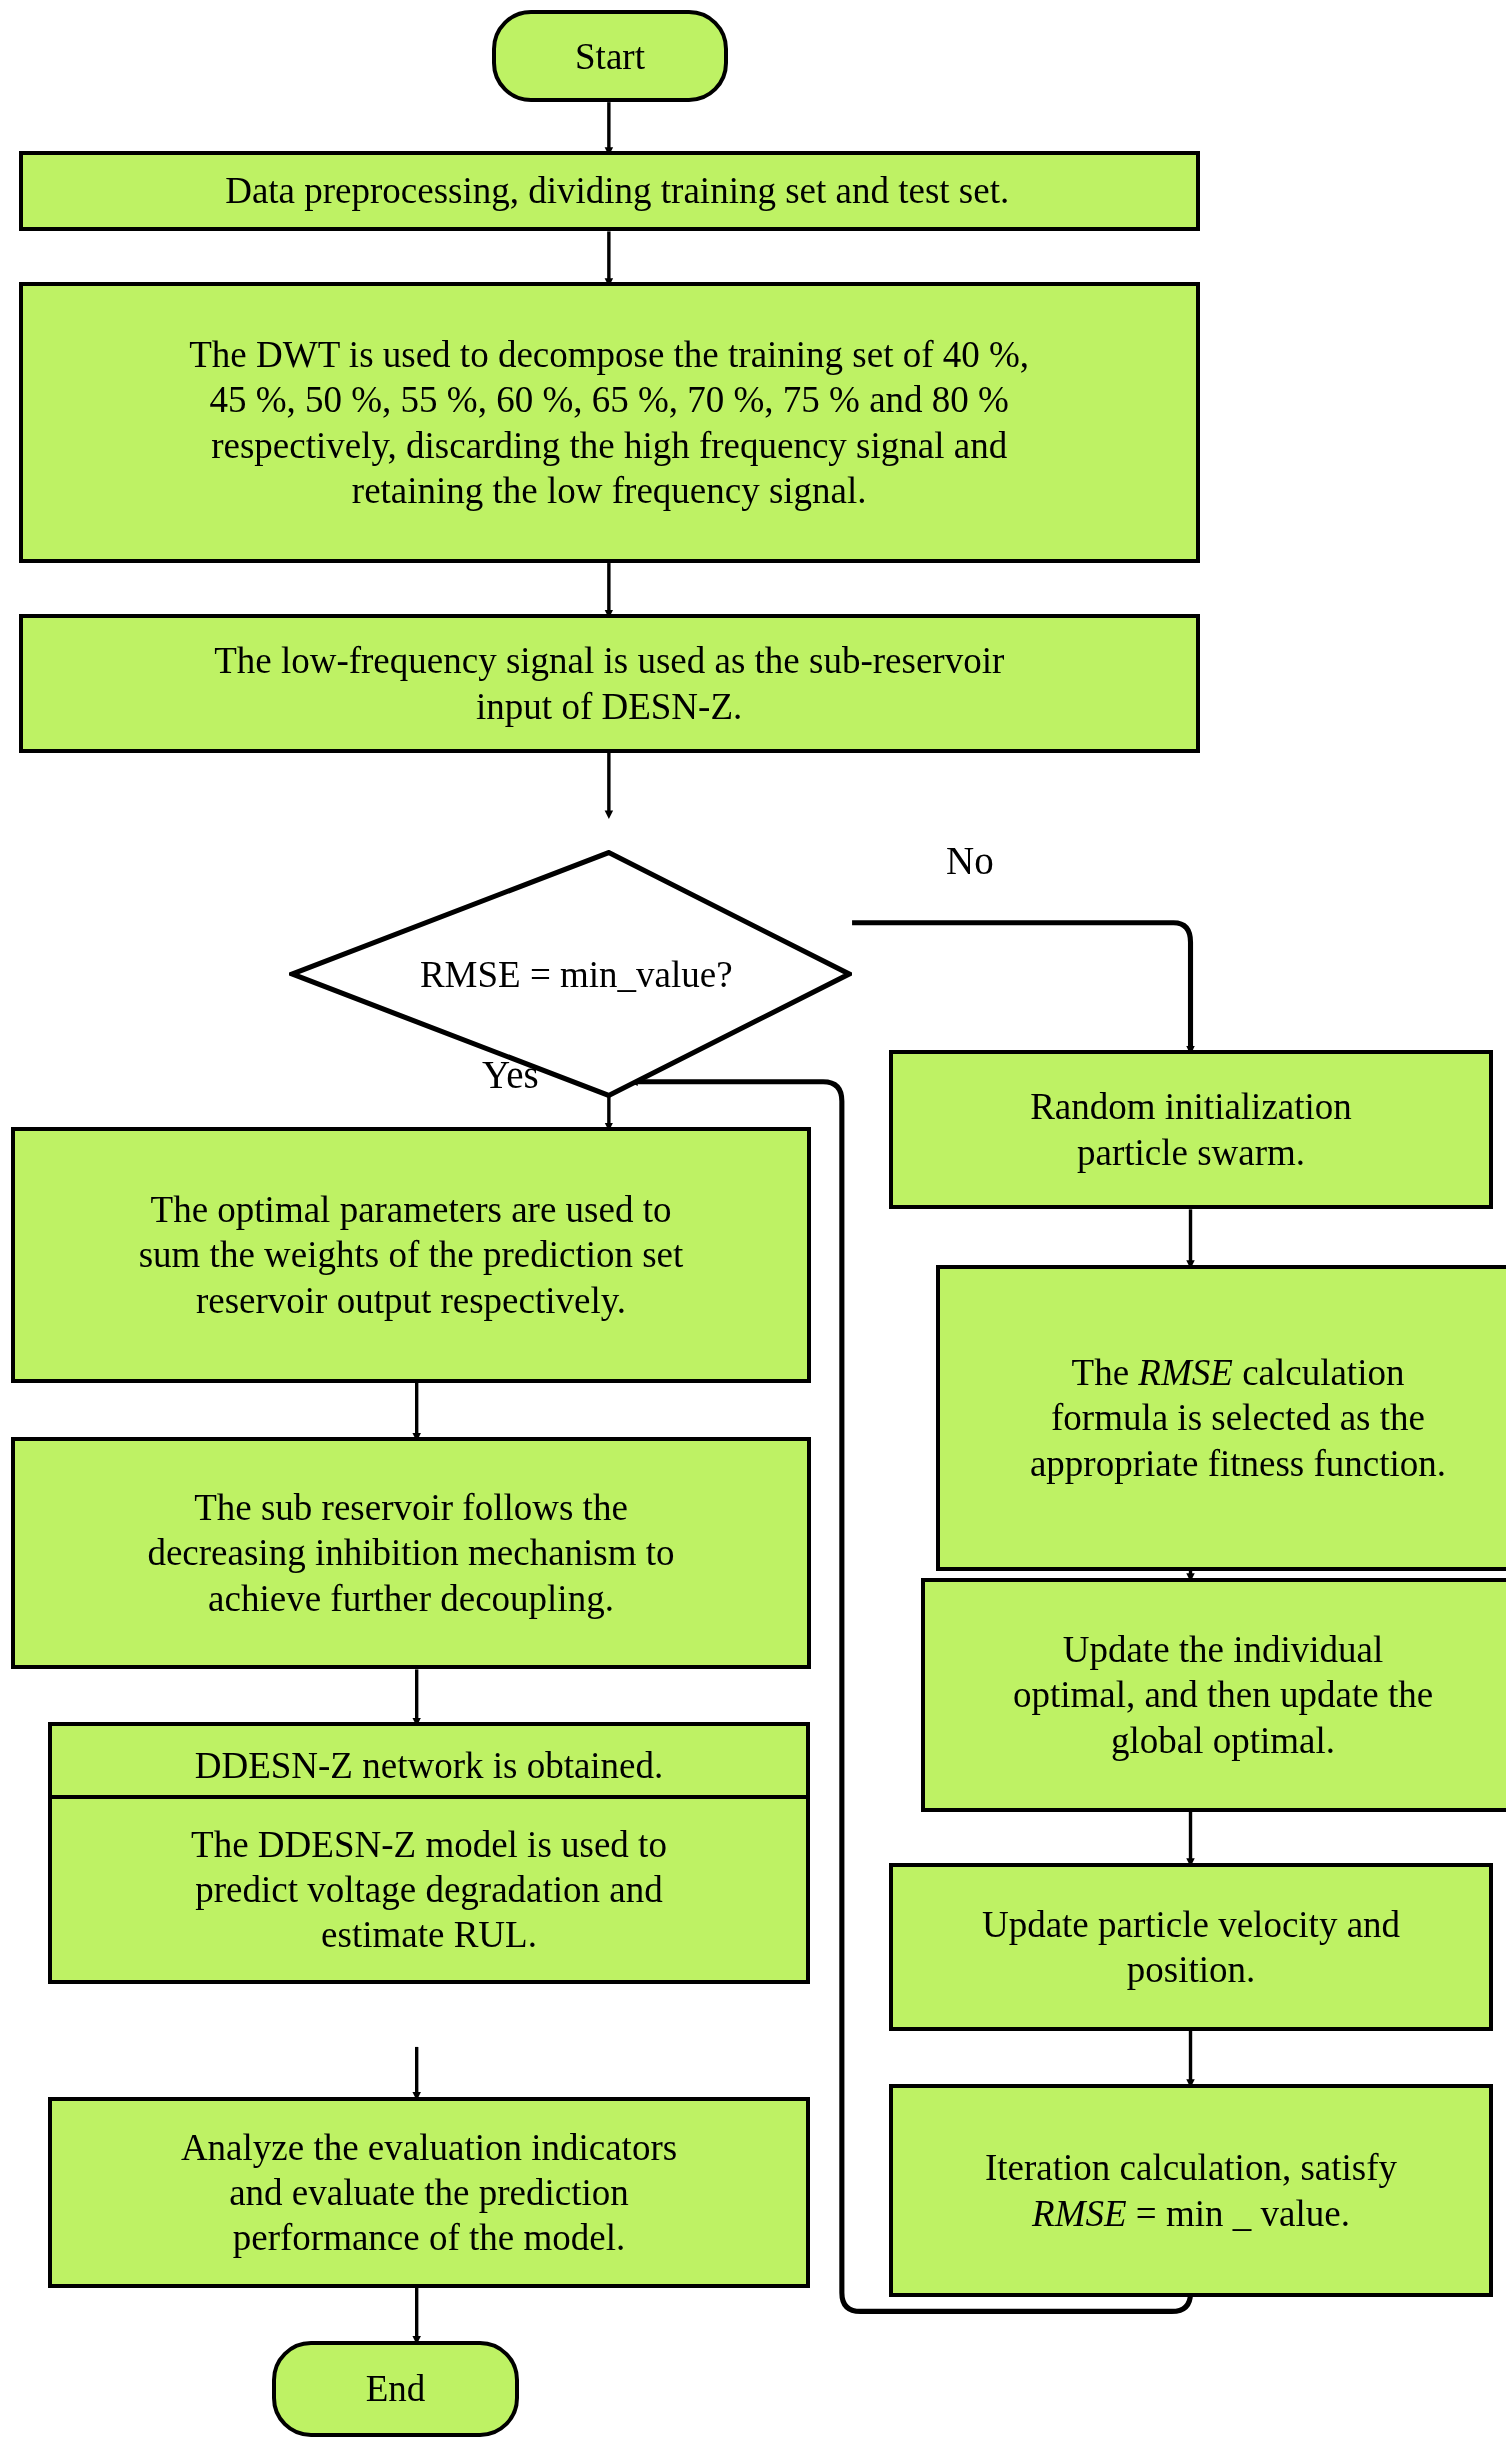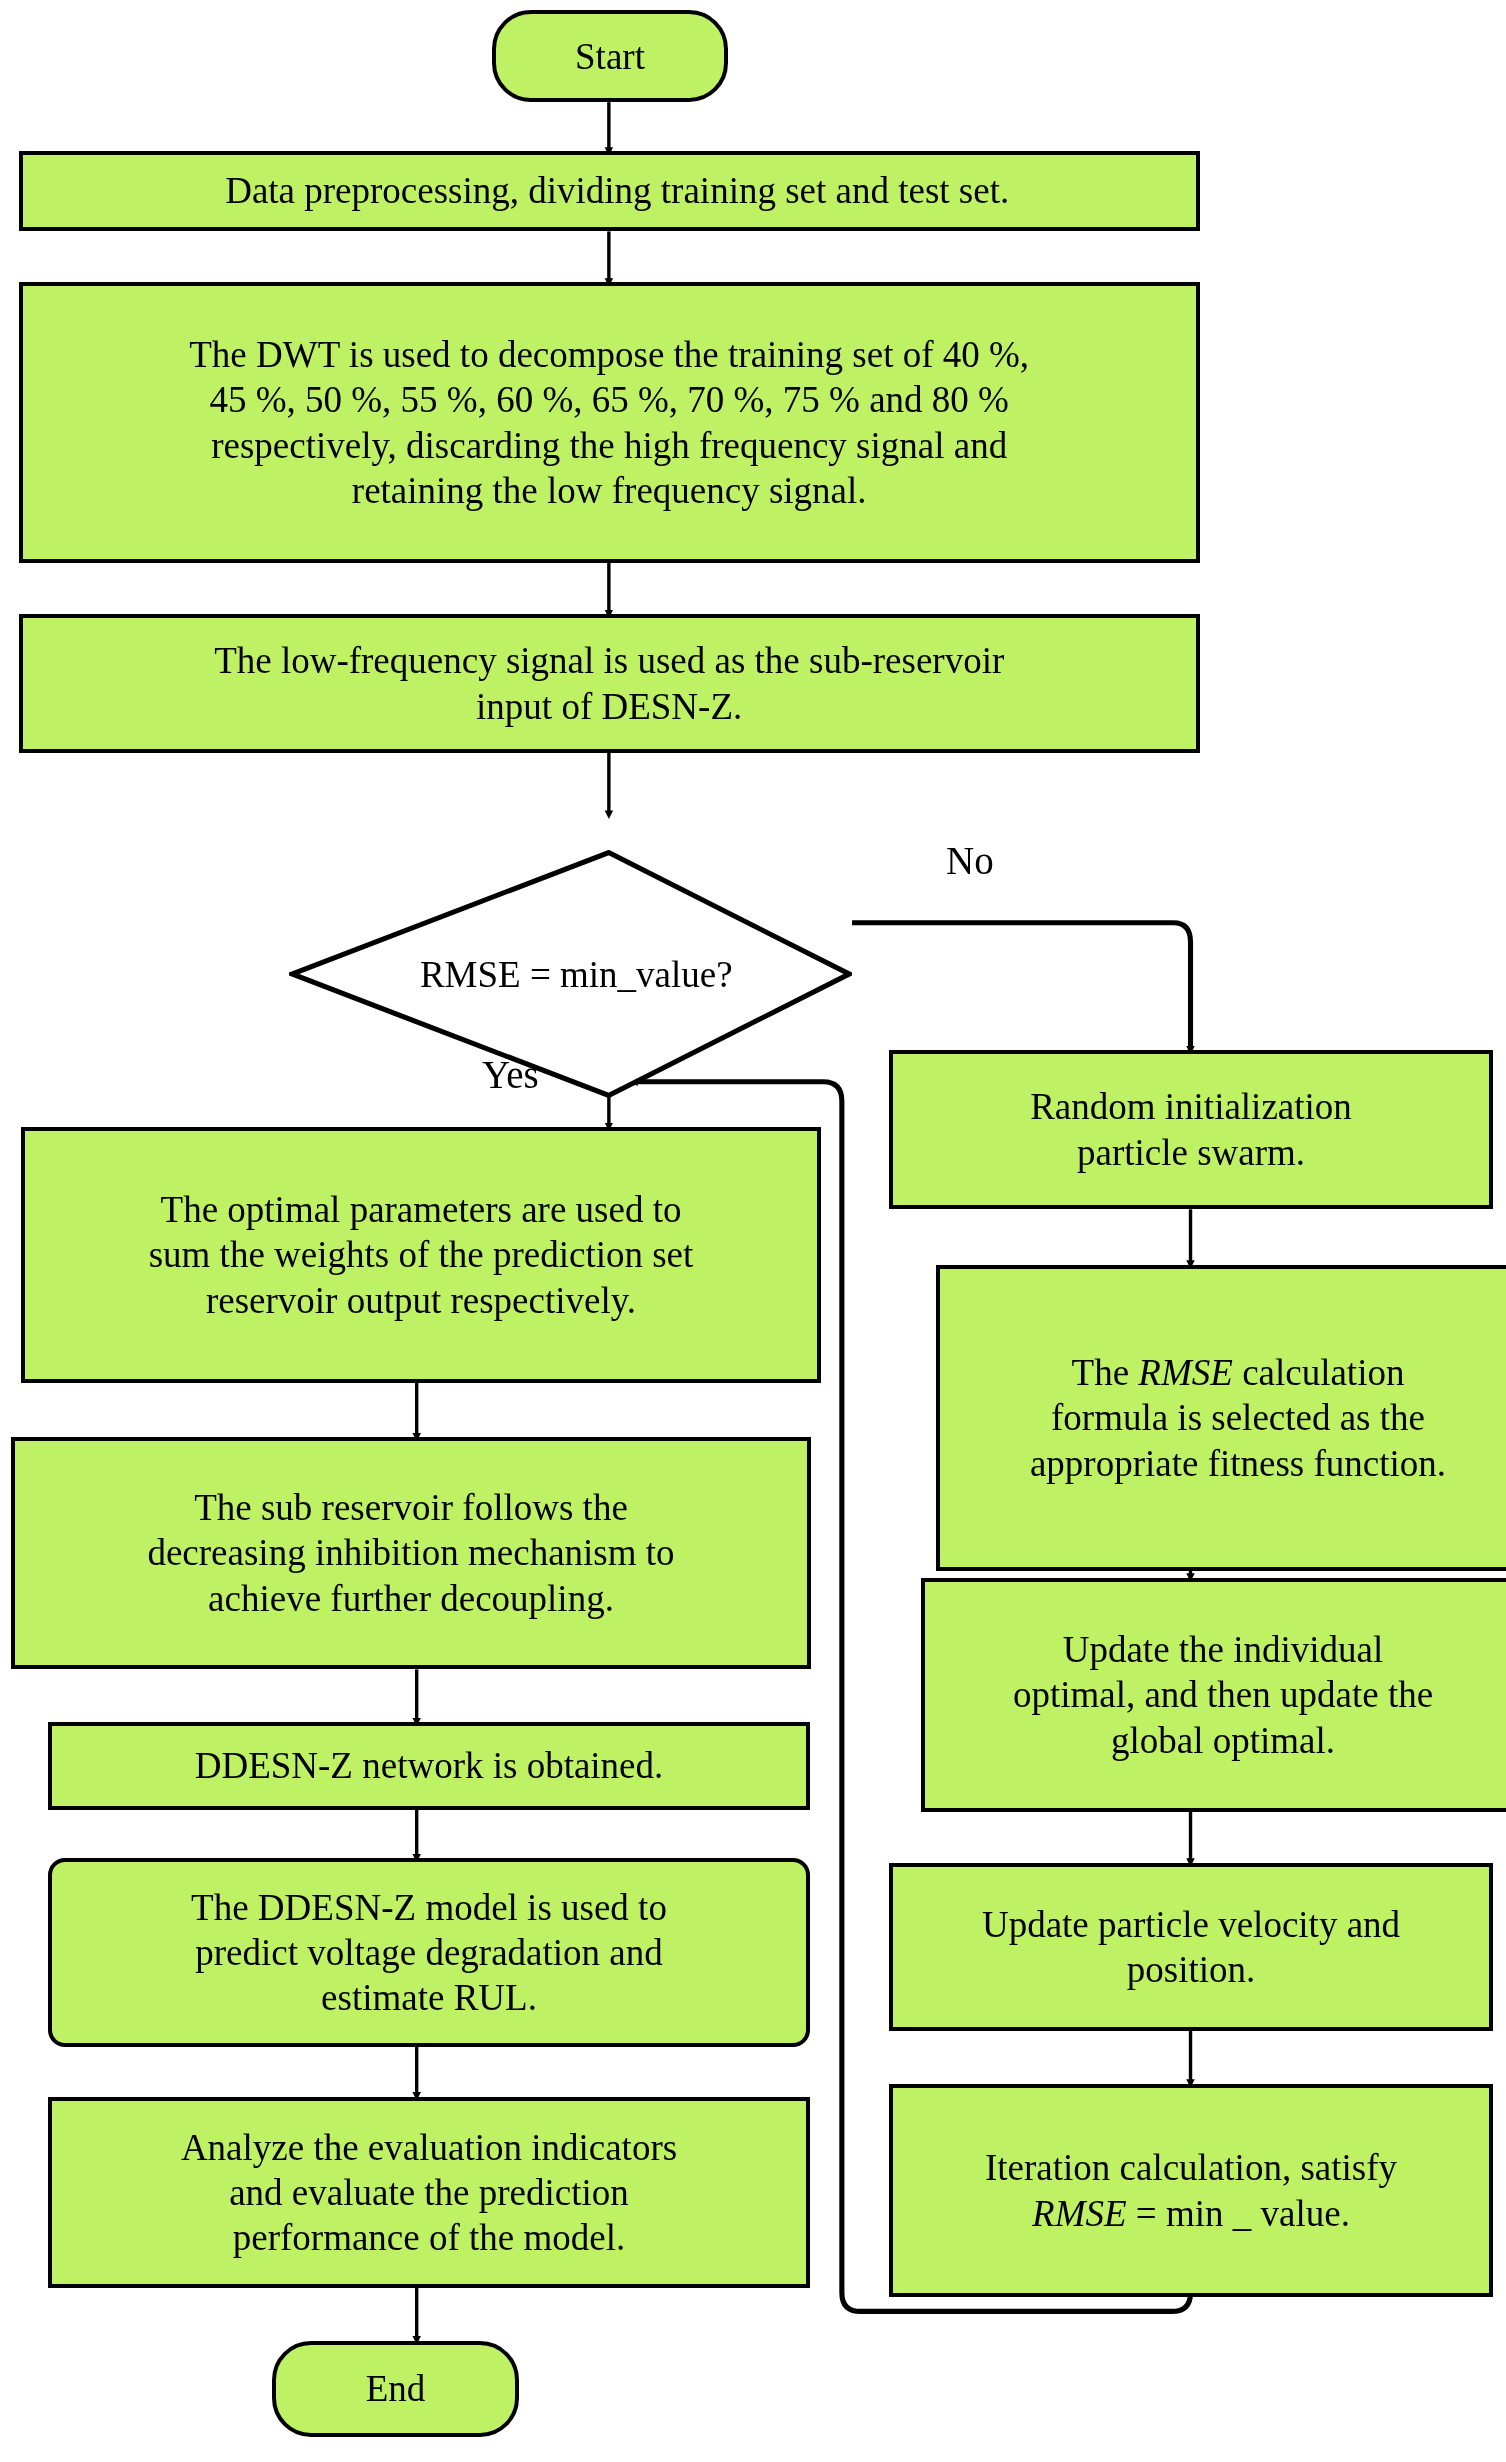--- a/index.html
+++ b/index.html
@@ -109,41 +109,41 @@
   </div>
 
   <div class="edgelabel" style="left:946px;top:838px;font-size:39px;">
     <span>No</span>
   </div>
 
   <div class="edgelabel" style="left:482px;top:1052px;font-size:39px;">
     <span>Yes</span>
   </div>
 
-  <div class="node proc" style="left:11px;top:1127px;width:800px;height:256px;font-size:37px;margin-left:10px;">
+  <div class="node proc" style="left:11px;top:1127px;width:800px;height:256px;font-size:37px;">
     <span class="txt">
       <span>The optimal parameters are used to</span><br>
       <span>sum the weights of the prediction set</span><br>
       <span>reservoir output respectively.</span>
     </span>
   </div>
 
   <div class="node proc" style="left:11px;top:1437px;width:800px;height:232px;font-size:37px;">
     <span class="txt">
       <span>The sub reservoir follows the</span><br>
       <span>decreasing inhibition mechanism to</span><br>
       <span>achieve further decoupling.</span>
     </span>
   </div>
 
   <div class="node proc" style="left:48px;top:1722px;width:762px;height:88px;font-size:37px;">
     <span class="txt">DDESN-Z network is obtained.</span>
   </div>
 
-  <div class="node proc" style="left:48px;top:1858px;width:762px;height:189px;font-size:37px;border-radius:17px;">
+  <div class="node proc" style="left:48px;top:1795px;width:762px;height:189px;font-size:37px;">
     <span class="txt">
       <span>The DDESN-Z model is used to</span><br>
       <span>predict voltage degradation and</span><br>
       <span>estimate RUL.</span>
     </span>
   </div>
 
   <div class="node proc" style="left:48px;top:2097px;width:762px;height:191px;font-size:37px;">
     <span class="txt">
       <span>Analyze the evaluation indicators</span><br>

